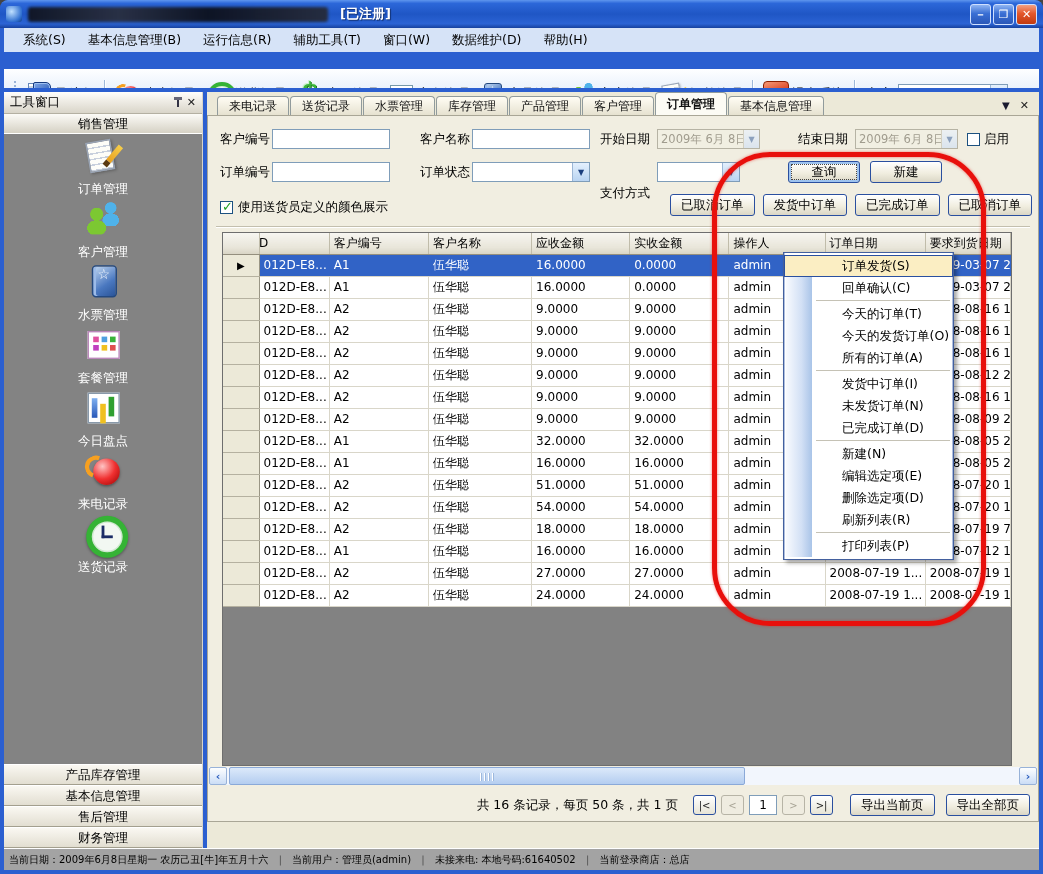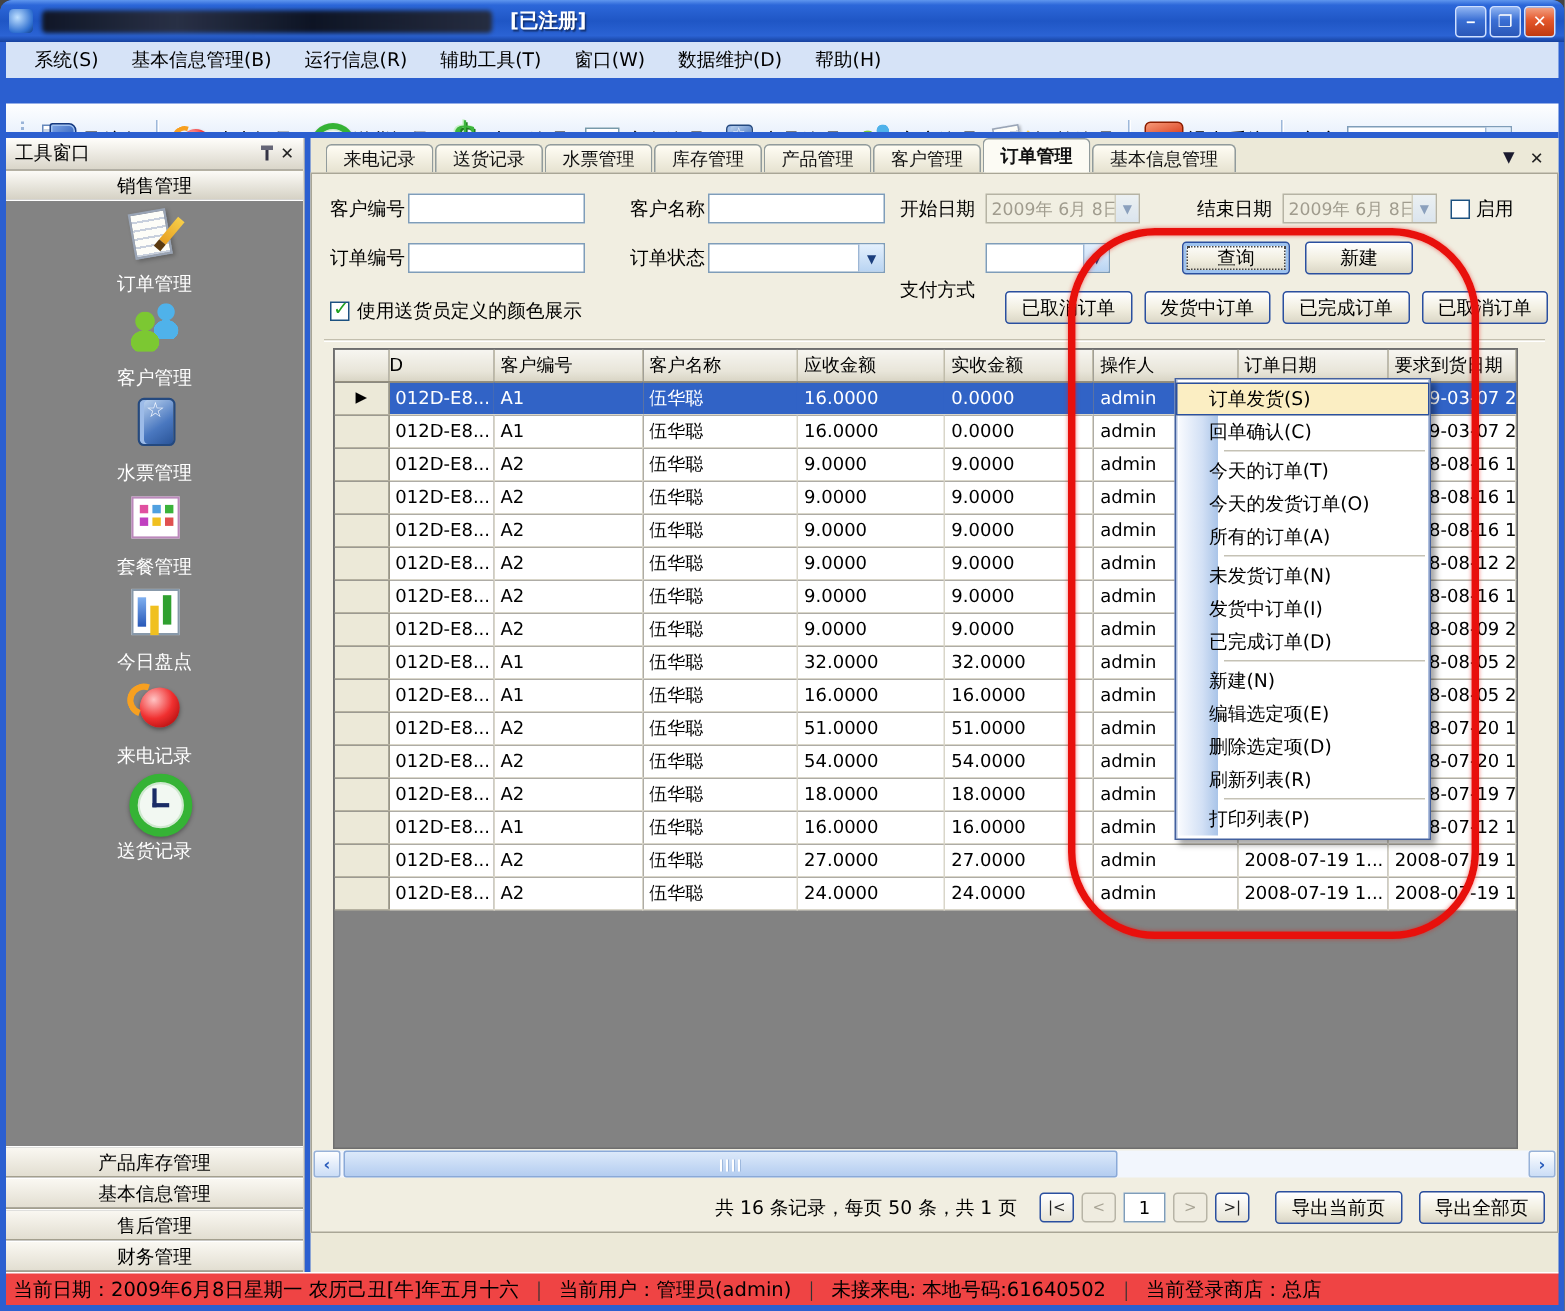--- a/index.html
+++ b/index.html
@@ -129,32 +129,32 @@
     background:repeating-linear-gradient(90deg,#fff 0 1px,#9db8dd 1px 2px,transparent 2px 4px);}
   .pager{position:absolute;left:0;right:8px;top:676px;height:26px;display:flex;align-items:center;justify-content:flex-end;gap:5px;font-size:12.5px;}
   .pager .summary{margin-right:10px;}
   .pgbtn{width:23px;height:20px;border:1px solid #2a4f9f;border-radius:3px;background:linear-gradient(#fff,#e7e4d6);font-size:10px;display:grid;place-items:center;color:#222;}
   .pgbtn.dis{border-color:#b7b4a6;color:#a8a495;background:#efece0;}
   .pgbox{width:28px;height:20px;border:1px solid #7f9db9;background:#fff;text-align:center;line-height:19px;font-size:12px;}
 
   
   .ctxmenu{position:absolute;left:783px;top:252px;width:171px;background:#fff;border:1px solid #43609e;box-shadow:1px 0 0 #aebedd inset,-1px 0 0 #aebedd inset,3px 3px 4px rgba(0,0,0,.35);padding:2px 0;z-index:30;}
   .ctxmenu::before{content:"";position:absolute;left:2px;top:2px;bottom:2px;width:26px;background:linear-gradient(90deg,#f8fafe,#d2e0f5 60%,#a9c4e8);}
-  .cmi{position:relative;height:22px;line-height:22px;padding-left:22px;font-size:12.5px;color:#000;z-index:1;}
+  .cmi{position:relative;height:22px;line-height:22px;padding-left:58px;font-size:12.5px;color:#000;z-index:1;}
   .cmi.hl{background:#fbeec3;outline:1px solid #2a50a0;outline-offset:-1px;}
   .cmsep{position:relative;height:4px;z-index:1;}
   .cmsep::after{content:"";position:absolute;left:32px;right:3px;top:1px;border-top:1px solid #c5c2b5;}
 
   
   .annotation{position:absolute;left:712px;top:152px;width:274px;height:474px;border:5px solid #e8100c;border-radius:58px;
     box-shadow:0 0 3px rgba(232,16,12,.55), inset 0 0 3px rgba(232,16,12,.55);z-index:60;pointer-events:none;}
 
   
-  .statusbar{position:absolute;left:4px;top:848px;width:1035px;height:22px;background:#ef4444;border-top:1px solid #fff;
-    display:flex;align-items:center;padding:0 5px;font-size:13px;gap:7px;white-space:nowrap;overflow:hidden;}
+  .statusbar{position:absolute;left:4px;top:848px;width:1035px;height:22px;background:#a3a3a3;border-top:1px solid #fff;
+    display:flex;align-items:center;padding:0 5px;font-size:10px;gap:7px;white-space:nowrap;overflow:hidden;}
   .statusbar .div{color:#333;}
 </style>
 </head>
 <body>
 
 <div id="app">
 
   <div class="titlebar">
     <span class="appicon"></span>
     <span class="censor"></span>
@@ -549,22 +549,22 @@
   </div>
 
   <div class="ctxmenu" id="ctxmenu">
       <div class="cmi hl">订单发货(S)</div>
       <div class="cmi">回单确认(C)</div>
       <div class="cmsep"></div>
       <div class="cmi">今天的订单(T)</div>
       <div class="cmi">今天的发货订单(O)</div>
       <div class="cmi">所有的订单(A)</div>
       <div class="cmsep"></div>
+      <div class="cmi">发货中订单(I)</div>
       <div class="cmi">未发货订单(N)</div>
-      <div class="cmi">发货中订单(I)</div>
       <div class="cmi">已完成订单(D)</div>
       <div class="cmsep"></div>
       <div class="cmi">新建(N)</div>
       <div class="cmi">编辑选定项(E)</div>
       <div class="cmi">删除选定项(D)</div>
       <div class="cmi">刷新列表(R)</div>
       <div class="cmsep"></div>
       <div class="cmi">打印列表(P)</div>
     </div>
 

